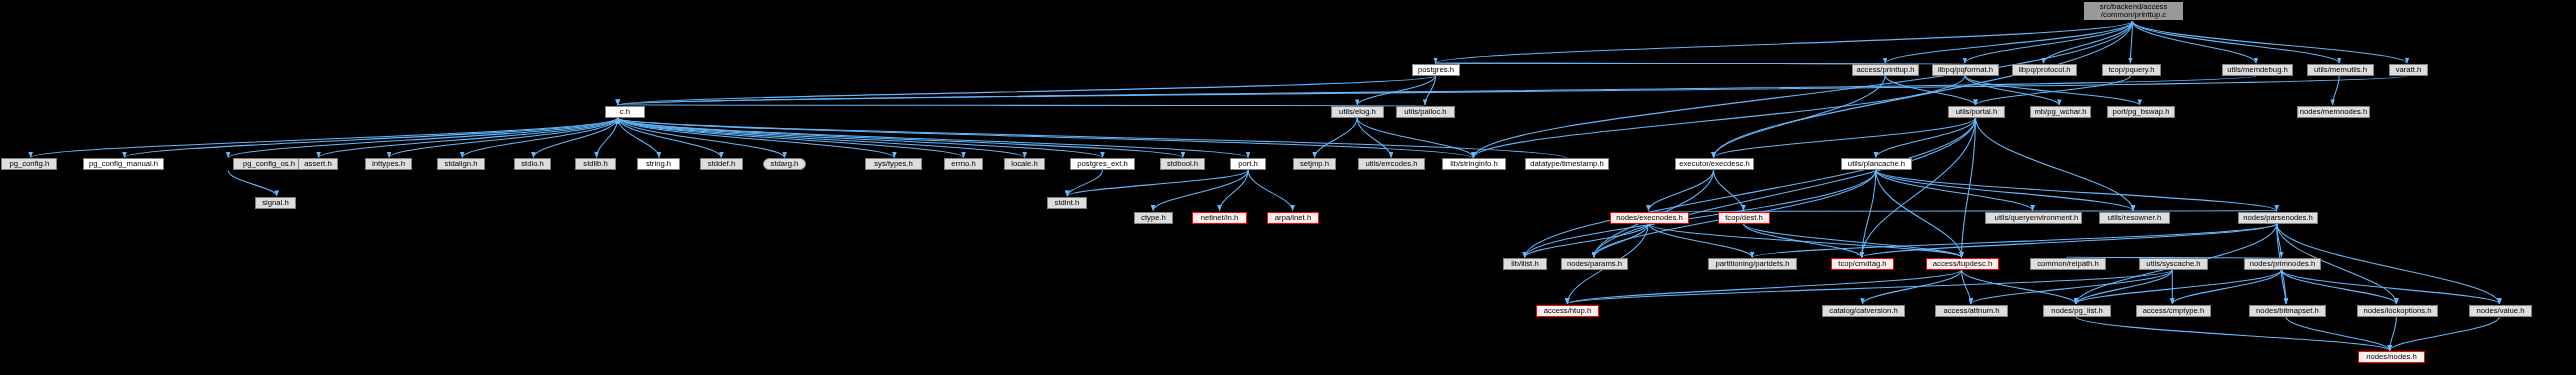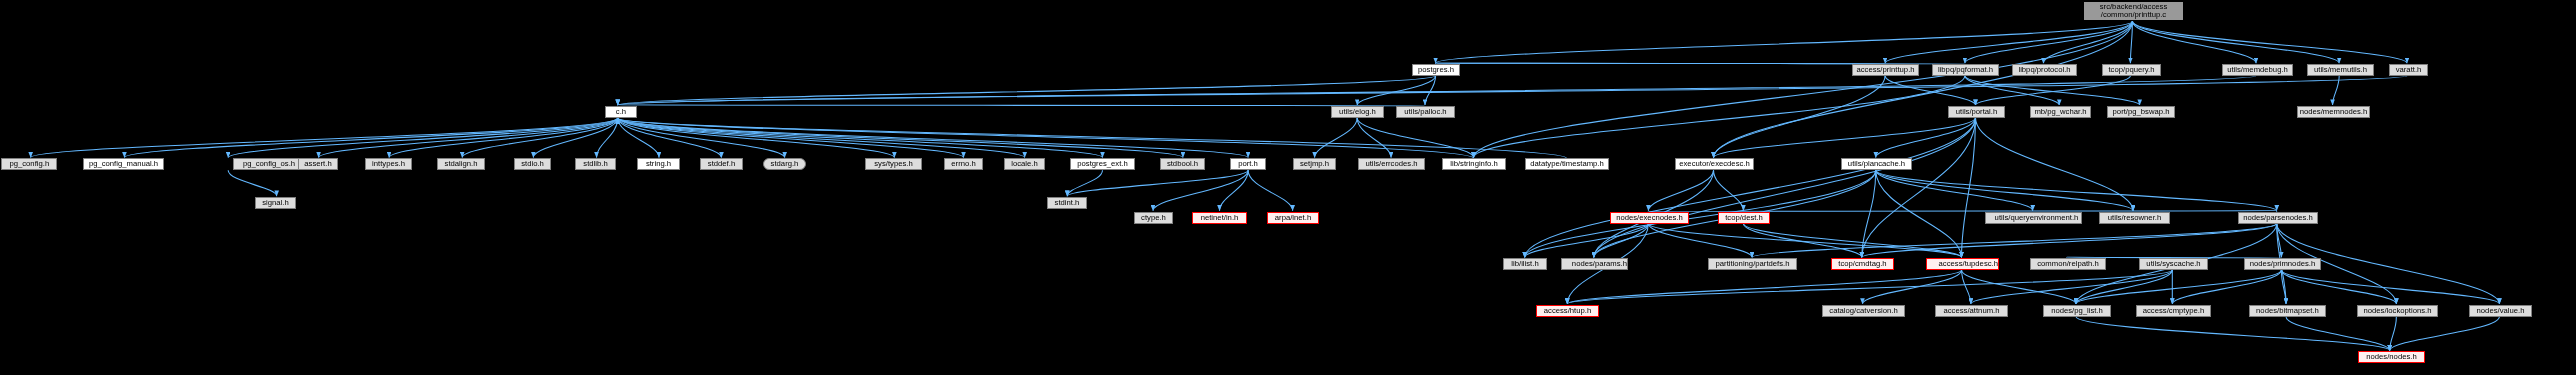--- a/index.html
+++ b/index.html
@@ -154,21 +154,21 @@
       </div>
       <div class="node n-gray" style="left: 2222px; top: 64px; width: 71px; height: 12px;">
         <span>utils/memdebug.h</span>
       </div>
       <div class="node n-gray" style="left: 2307px; top: 64px; width: 67px; height: 12px;">
         <span>utils/memutils.h</span>
       </div>
       <div class="node n-gray" style="left: 2389px; top: 64px; width: 39px; height: 12px;">
         <span>varatt.h</span>
       </div>
-      <div class="node n-white" style="left: 605px; top: 106px; width: 32px; height: 12px;">
+      <div class="node n-white" style="left: 605px; top: 106px; width: 40px; height: 12px;">
         <span>c.h</span>
       </div>
       <div class="node n-gray" style="left: 1331px; top: 106px; width: 53px; height: 12px;">
         <span>utils/elog.h</span>
       </div>
       <div class="node n-gray" style="left: 1396px; top: 106px; width: 59px; height: 12px;">
         <span>utils/palloc.h</span>
       </div>
       <div class="node n-gray" style="left: 2297px; top: 106px; width: 73px; height: 12px;">
         <span>nodes/memnodes.h</span>
@@ -277,30 +277,30 @@
       </div>
       <div class="node n-gray" style="left: 2099px; top: 212px; width: 71px; height: 12px;">
         <span>utils/resowner.h</span>
       </div>
       <div class="node n-gray" style="left: 2238px; top: 212px; width: 80px; height: 12px;">
         <span>nodes/parsenodes.h</span>
       </div>
       <div class="node n-gray" style="left: 1503px; top: 258px; width: 44px; height: 12px;">
         <span>lib/ilist.h</span>
       </div>
-      <div class="node n-gray" style="left: 1561px; top: 258px; width: 67px; height: 12px; justify-content: flex-end;">
+      <div class="node n-gray" style="left: 1561px; top: 258px; width: 67px; height: 12px;">
         <span>nodes/params.h</span>
       </div>
       <div class="node n-gray" style="left: 1708px; top: 258px; width: 89px; height: 12px;">
         <span>partitioning/partdefs.h</span>
       </div>
       <div class="node n-red" style="left: 1831px; top: 258px; width: 63px; height: 12px;">
         <span>tcop/cmdtag.h</span>
       </div>
-      <div class="node n-red" style="left: 1926px; top: 258px; width: 73px; height: 12px; justify-content: flex-end;">
+      <div class="node n-red" style="left: 1926px; top: 258px; width: 73px; height: 12px;">
         <span>access/tupdesc.h</span>
       </div>
       <div class="node n-gray" style="left: 2030px; top: 258px; width: 76px; height: 12px;">
         <span>common/relpath.h</span>
       </div>
       <div class="node n-gray" style="left: 2139px; top: 258px; width: 69px; height: 12px;">
         <span>utils/syscache.h</span>
       </div>
       <div class="node n-gray" style="left: 2244px; top: 258px; width: 77px; height: 12px;">
         <span>nodes/primnodes.h</span>

